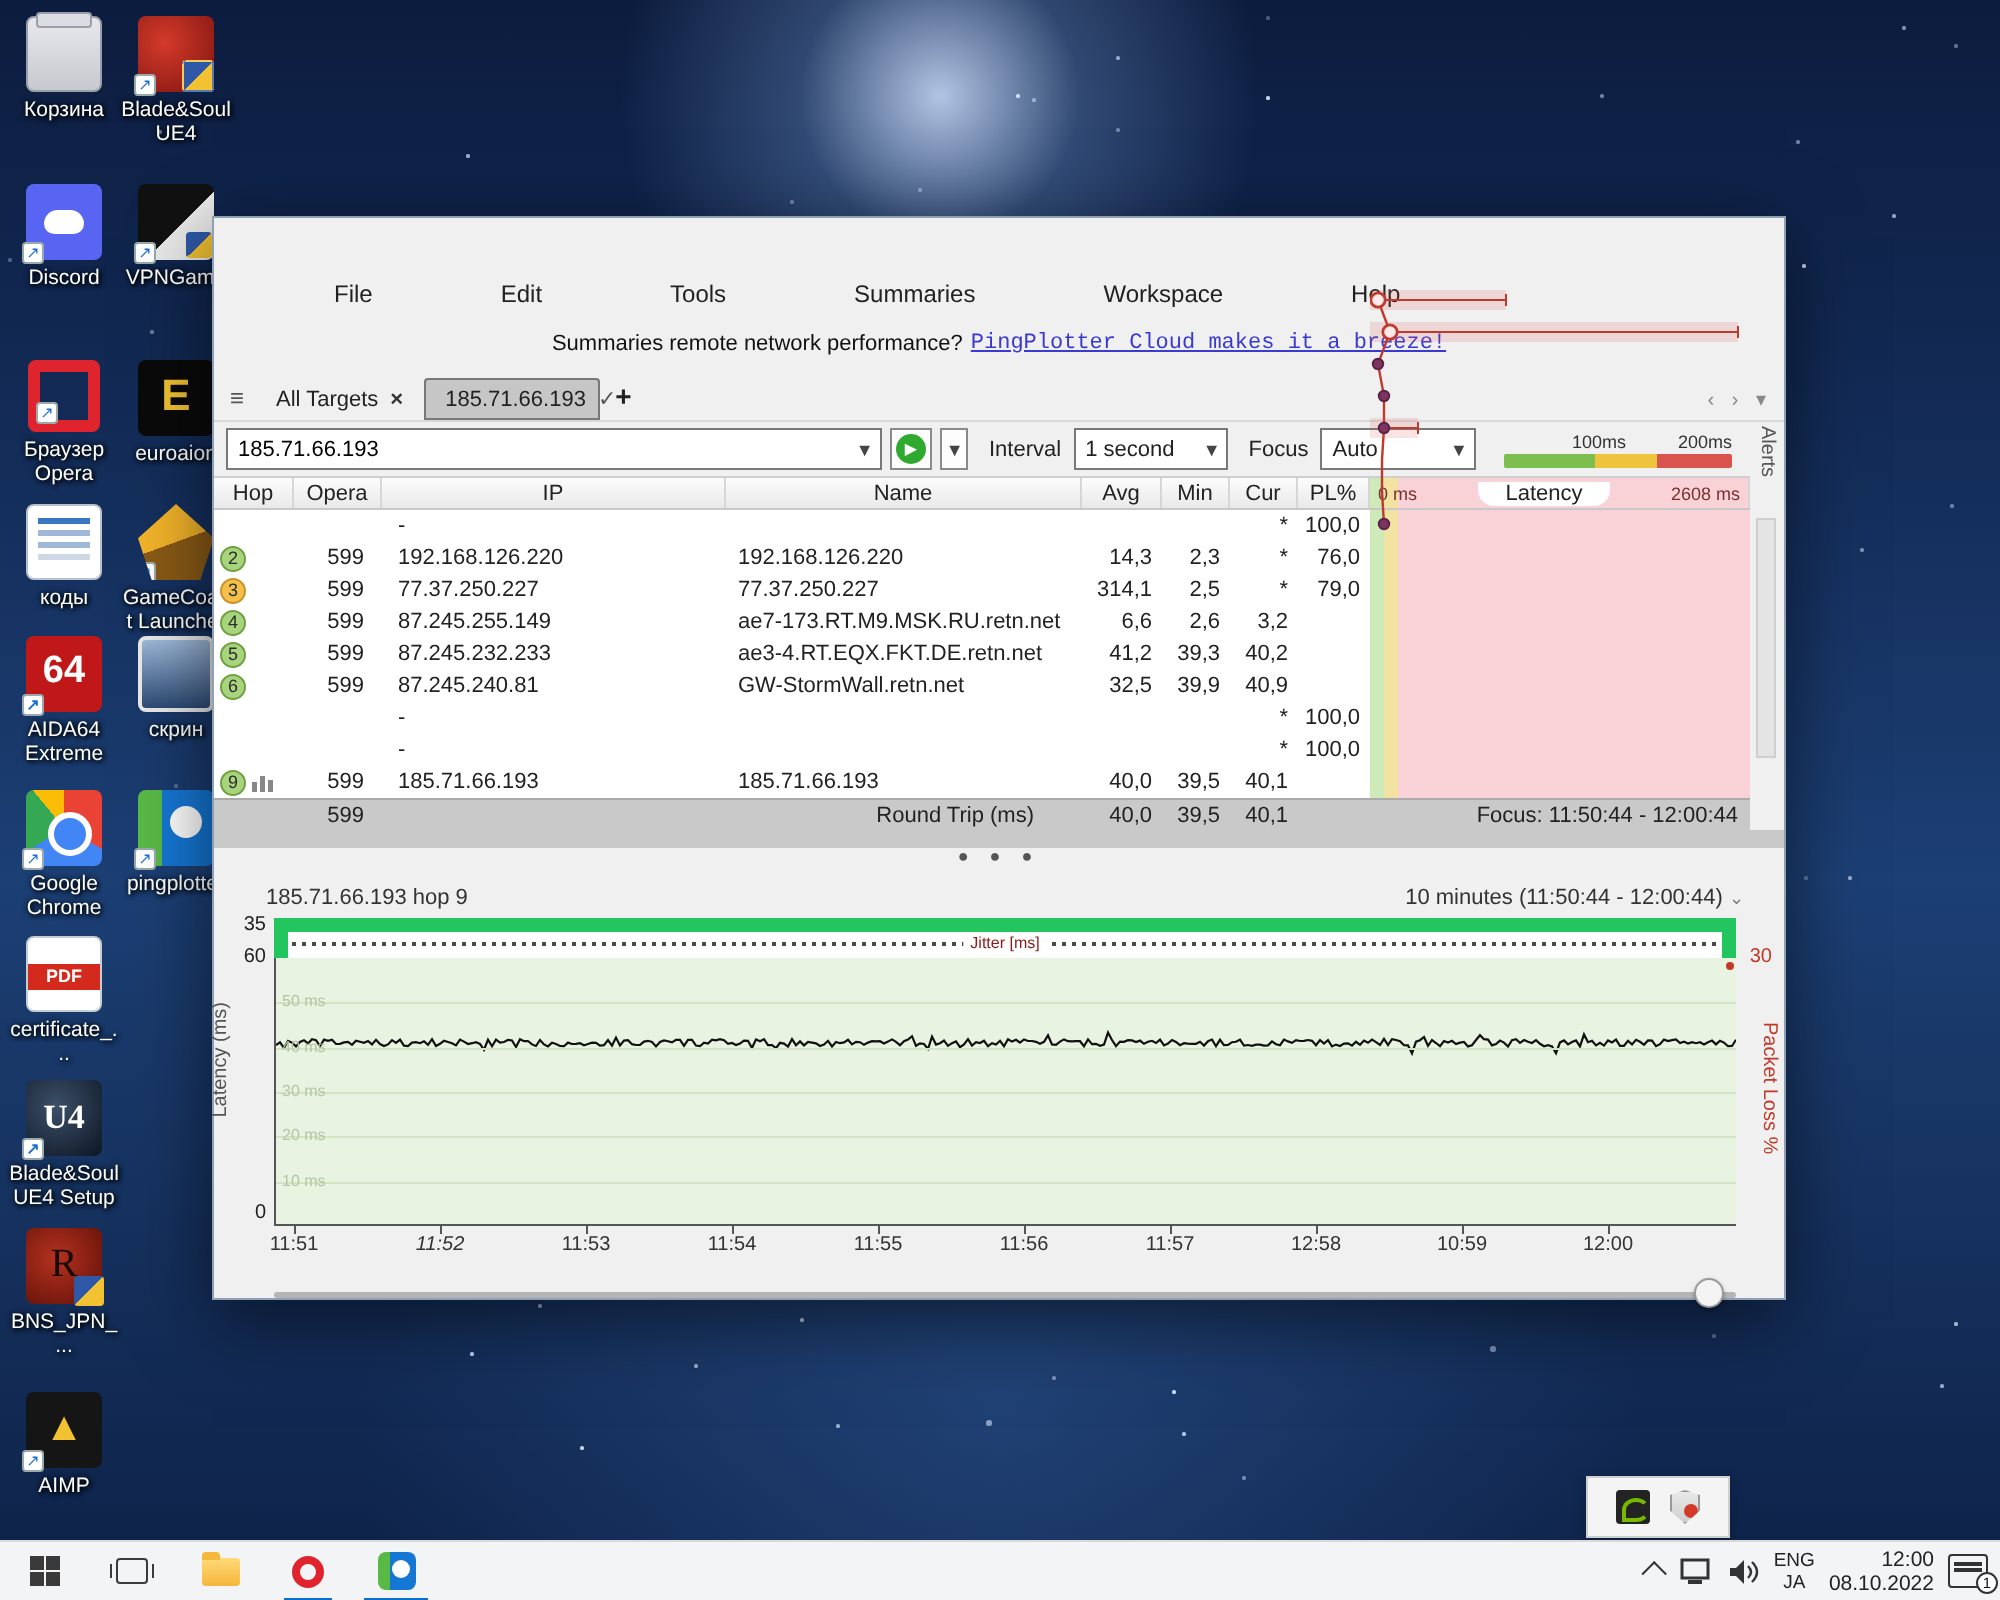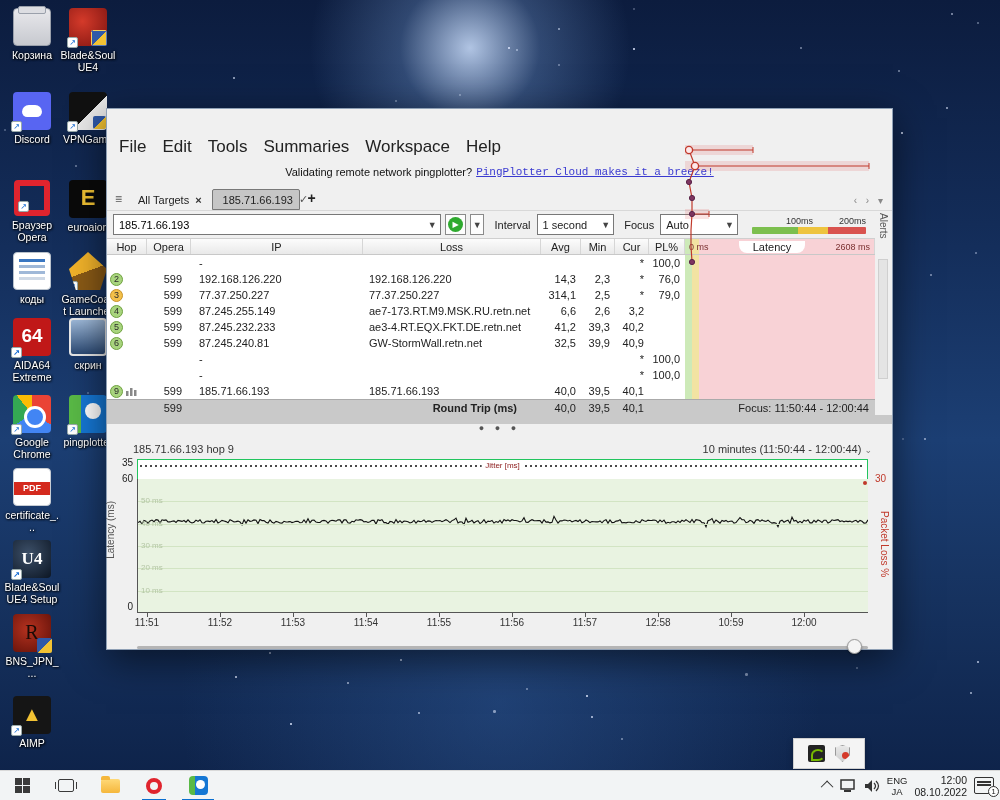--- a/index.html
+++ b/index.html
@@ -48,21 +48,21 @@
 
   
   .win { position:absolute; left:106px; top:108px; width:787px; height:542px; background:#f0f0f0; border:1px solid #8fa0b5; box-shadow:0 10px 36px rgba(0,0,0,.55); font-size:11px; color:#222; }
   .titlebar { position:absolute; left:0; right:0; top:0; height:28px; background:#ffffff; display:flex; align-items:center; padding-left:8px; }
   .appico { width:16px; height:16px; border-radius:2px; background:linear-gradient(90deg,#59b946 0 5px,#1577d4 5px); position:relative; margin-right:7px; }
   .appico::after { content:""; position:absolute; right:2px; top:3px; width:8px; height:8px; border-radius:50%; background:#fff; }
   .title { color:#666; font-size:11px; }
   .wbtns { position:absolute; right:0; top:0; height:28px; display:flex; }
   .wbtn { width:40px; height:28px; display:flex; align-items:center; justify-content:center; color:#444; font-size:12px; }
   .menubar { position:absolute; left:0; right:0; top:28px; height:19px; background:#f0f0f0; display:flex; align-items:center; padding-left:4px; }
-  .menu-item { padding:2px 8px; font-size:17px; color:#222; }
+  .menu-item { padding:2px 8px; font-size:12px; color:#222;margin-left:48px; }
   .banner { position:absolute; left:0; right:0; top:47px; height:31px; display:flex; align-items:center; justify-content:center; font-size:11px; color:#111; background:#f0f0f0; }
   .banner a { color:#3a3ad0; text-decoration:underline; margin-left:4px;font-family:Liberation Mono, monospace; }
   .tabbar { position:absolute; left:0; right:0; top:78px; height:24px; display:flex; align-items:flex-end; background:#f0f0f0; border-bottom:1px solid #d8d8d8; }
   .hamb { padding:0 6px 4px 8px; color:#555; font-size:12px; }
   .tab { display:flex; align-items:center; gap:6px; padding:4px 10px; font-size:11px; color:#222; }
   .tab.sel { background:#c6c6c6; border-radius:2px 2px 0 0; }
   .tab .x { color:#333; font-weight:bold; font-size:11px; }
   .tab .chk { color:#555; font-size:11px; }
   .tab-plus { padding:2px 8px 4px; font-size:14px; font-weight:bold; color:#222; }
   .tabnav { margin-left:auto; padding:0 6px 4px; color:#888; font-size:10px; letter-spacing:3px; }
@@ -99,33 +99,33 @@
   .badge.green { background:#a8d47e; border:1px solid #6fa23f; }
   .badge.orange { background:#f3c04a; border:1px solid #c9932a; }
   .c-count { justify-content:flex-end; padding-right:9px; }
   .c-ip { padding-left:8px; }
   .c-name { padding-left:6px; }
   .c-num { justify-content:flex-end; padding-right:5px; }
   .c-lat { background:linear-gradient(90deg,#cdeab8 0 7px,#f2e3a2 7px 14px,#f8d2d6 14px); }
   .latsvg { position:absolute; left:578px; top:17px; pointer-events:none; }
   .tsum { height:16px; background:#c9c9c9; border-top:1px solid #aaa; font-size:11px; align-items:center; }
   .tsum > div { display:flex; align-items:center; }
-  .ts-label { grid-column:3 / 5; justify-content:flex-end; font-weight:bold; padding-right:24px;text-align:right; }
+  .ts-label { grid-column:3 / 5; justify-content:flex-end; font-weight:normal; padding-right:24px;text-align:right; }
   .ts-focus { grid-column:8 / 10; justify-content:flex-end; padding-right:6px; }
 
   .splitter { position:absolute; left:0; right:0; top:306px; height:26px; background:linear-gradient(#c9c9c9 0 35%, #f0f0f0 35%); }
   .splitter .dots { position:absolute; left:50%; top:8px; transform:translateX(-50%); color:#555; font-size:9px; letter-spacing:4px; }
 
   
   .gpanel { position:absolute; left:0; right:0; top:332px; bottom:0; background:#f0f0f0; }
   .ghead { position:absolute; left:26px; right:20px; top:2px; display:flex; font-size:11px; color:#333; }
   .ghead .range { margin-left:auto; color:#333; }
   .ghead .range .dd { color:#777; font-size:9px; }
   .jit35 { position:absolute; left:6px; top:16px; width:20px; text-align:right; font-size:10px; color:#222; }
-  .jitter { position:absolute; left:30px; right:24px; top:18px; height:30px; background:#fff; border:1px solid #22c55e; }
+  .jitter { position:absolute; left:30px; right:24px; top:18px; height:30px; background:#fff; border:7px solid #22c55e; }
   .jitter .dotline { position:absolute; left:2px; right:2px; top:5px; height:2px; background:repeating-linear-gradient(90deg,#4a4a4a 0 2px, transparent 2px 5px); }
   .jitter .jlab { position:absolute; left:50%; top:1px; transform:translateX(-50%); background:#fff; padding:0 4px; font-size:8px; color:#8b1a1a; }
   .y60 { position:absolute; left:8px; top:32px; width:18px; text-align:right; font-size:10px; color:#222; }
   .y0  { position:absolute; left:8px; top:160px; width:18px; text-align:right; font-size:10px; color:#222; }
   .ylab { position:absolute; left:-2px; top:60px; writing-mode:vertical-rl; transform:rotate(180deg); font-size:10px; color:#555; }
   .y2top { position:absolute; right:6px; top:32px; font-size:10px; color:#c0392b; }
   .y2lab { position:absolute; right:2px; top:70px; writing-mode:vertical-rl; font-size:10px; color:#c0392b; }
   .plot { position:absolute; left:30px; right:24px; top:38px; height:134px; background:#e9f3e1; border-left:1px solid #555; border-bottom:1px solid #555; }
   .gline { position:absolute; left:0; right:0; height:1px; background:#d2e4c3; }
   .glab { position:absolute; left:3px; transform:translateY(-55%); font-size:8px; color:#b4c6a5; }
@@ -345,21 +345,21 @@
   <div class="win">
     <div class="menubar" id="menubar">
         <span class="menu-item">File</span>
         <span class="menu-item">Edit</span>
         <span class="menu-item">Tools</span>
         <span class="menu-item">Summaries</span>
         <span class="menu-item">Workspace</span>
         <span class="menu-item">Help</span>
       </div>
     <div class="banner">
-      <span>Validating remote network pingplotter?</span>
+      <span>Summaries remote network performance?</span>
       <a href="#">PingPlotter Cloud makes it a breeze!</a>
     </div>
     <div class="tabbar">
       <div class="hamb">≡</div>
       <div class="tab">
         <span>All Targets</span>
         <span class="x">×</span>
       </div>
       <div class="tab sel">
         <span>185.71.66.193</span>
@@ -398,21 +398,21 @@
     <div class="alerts-strip">
       <div class="txt">Alerts</div>
       <div class="sb"></div>
     </div>
 
     <div class="tbl">
       <div class="thead">
         <div>Hop</div>
         <div>Opera</div>
         <div>IP</div>
-        <div>Loss</div>
+        <div>Name</div>
         <div>Avg</div>
         <div>Min</div>
         <div>Cur</div>
         <div>PL%</div>
         <div class="th-lat">
           <span class="minl">0 ms</span>
           <span class="cap">Latency</span>
           <span class="maxl">2608 ms</span>
         </div>
       </div>
@@ -594,21 +594,21 @@
           <div class="gline" style="top: 67px;"></div>
           <div class="glab" style="top: 67px;">30 ms</div>
           <div class="gline" style="top: 89.3333px;"></div>
           <div class="glab" style="top: 89.3333px;">20 ms</div>
           <div class="gline" style="top: 111.667px;"></div>
           <div class="glab" style="top: 111.667px;">10 ms</div>
         </div>
       <div class="xlabels" id="xlabels">
           <span style="left: 10px;">11:51</span>
           <i style="left: 10px;"></i>
-          <span style="left: 83px;">11:52</span>
+          <span style="left: 83px; font-style: italic;">11:52</span>
           <i style="left: 83px;"></i>
           <span style="left: 156px;">11:53</span>
           <i style="left: 156px;"></i>
           <span style="left: 229px;">11:54</span>
           <i style="left: 229px;"></i>
           <span style="left: 302px;">11:55</span>
           <i style="left: 302px;"></i>
           <span style="left: 375px;">11:56</span>
           <i style="left: 375px;"></i>
           <span style="left: 448px;">11:57</span>

